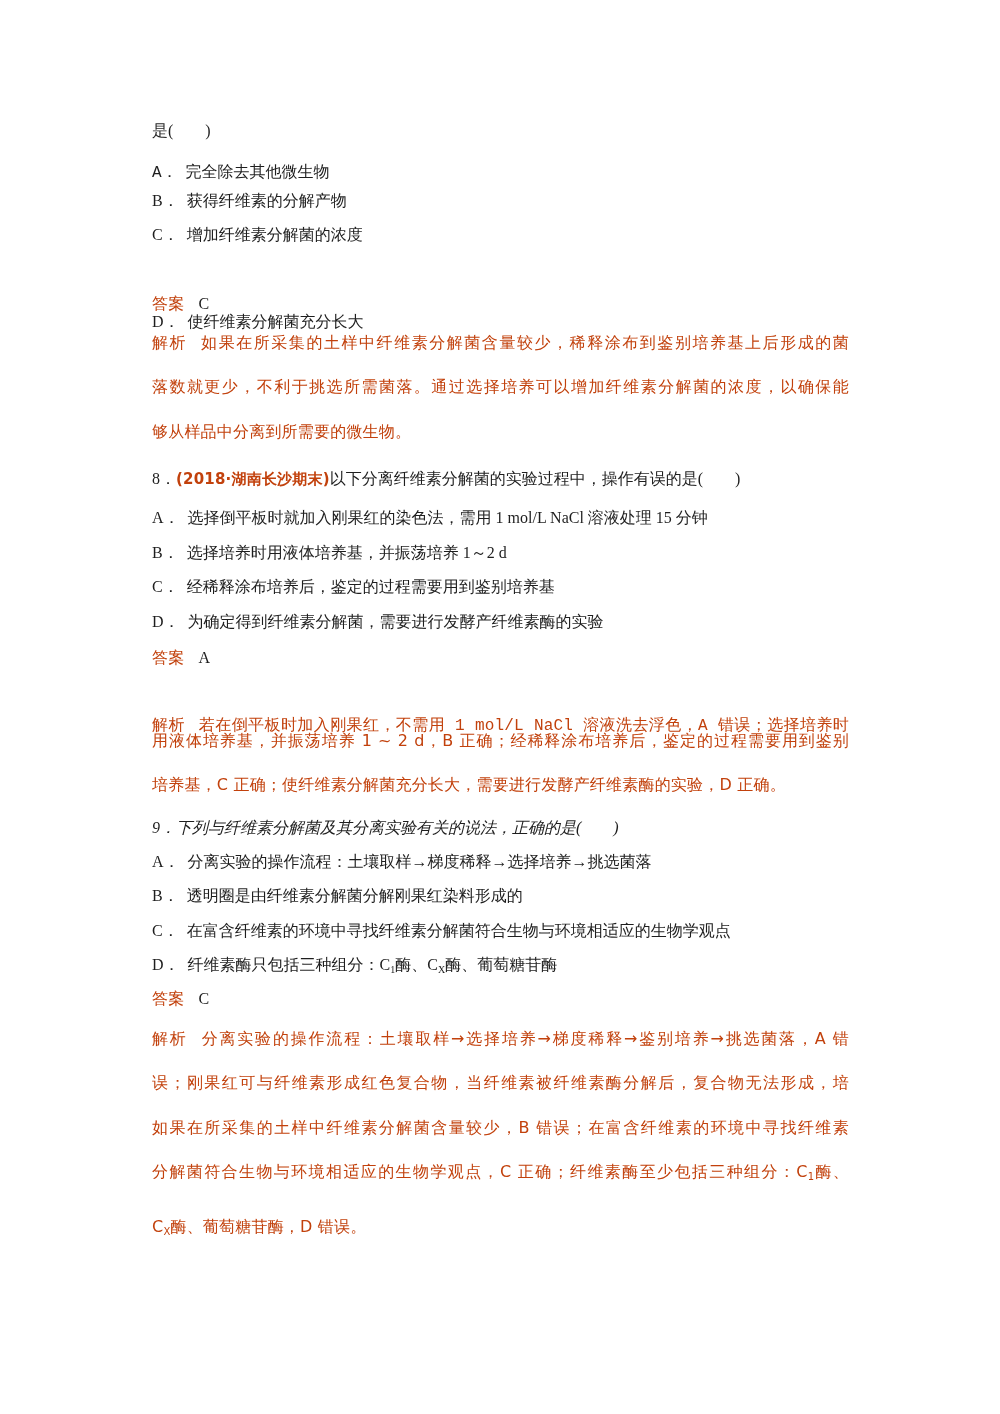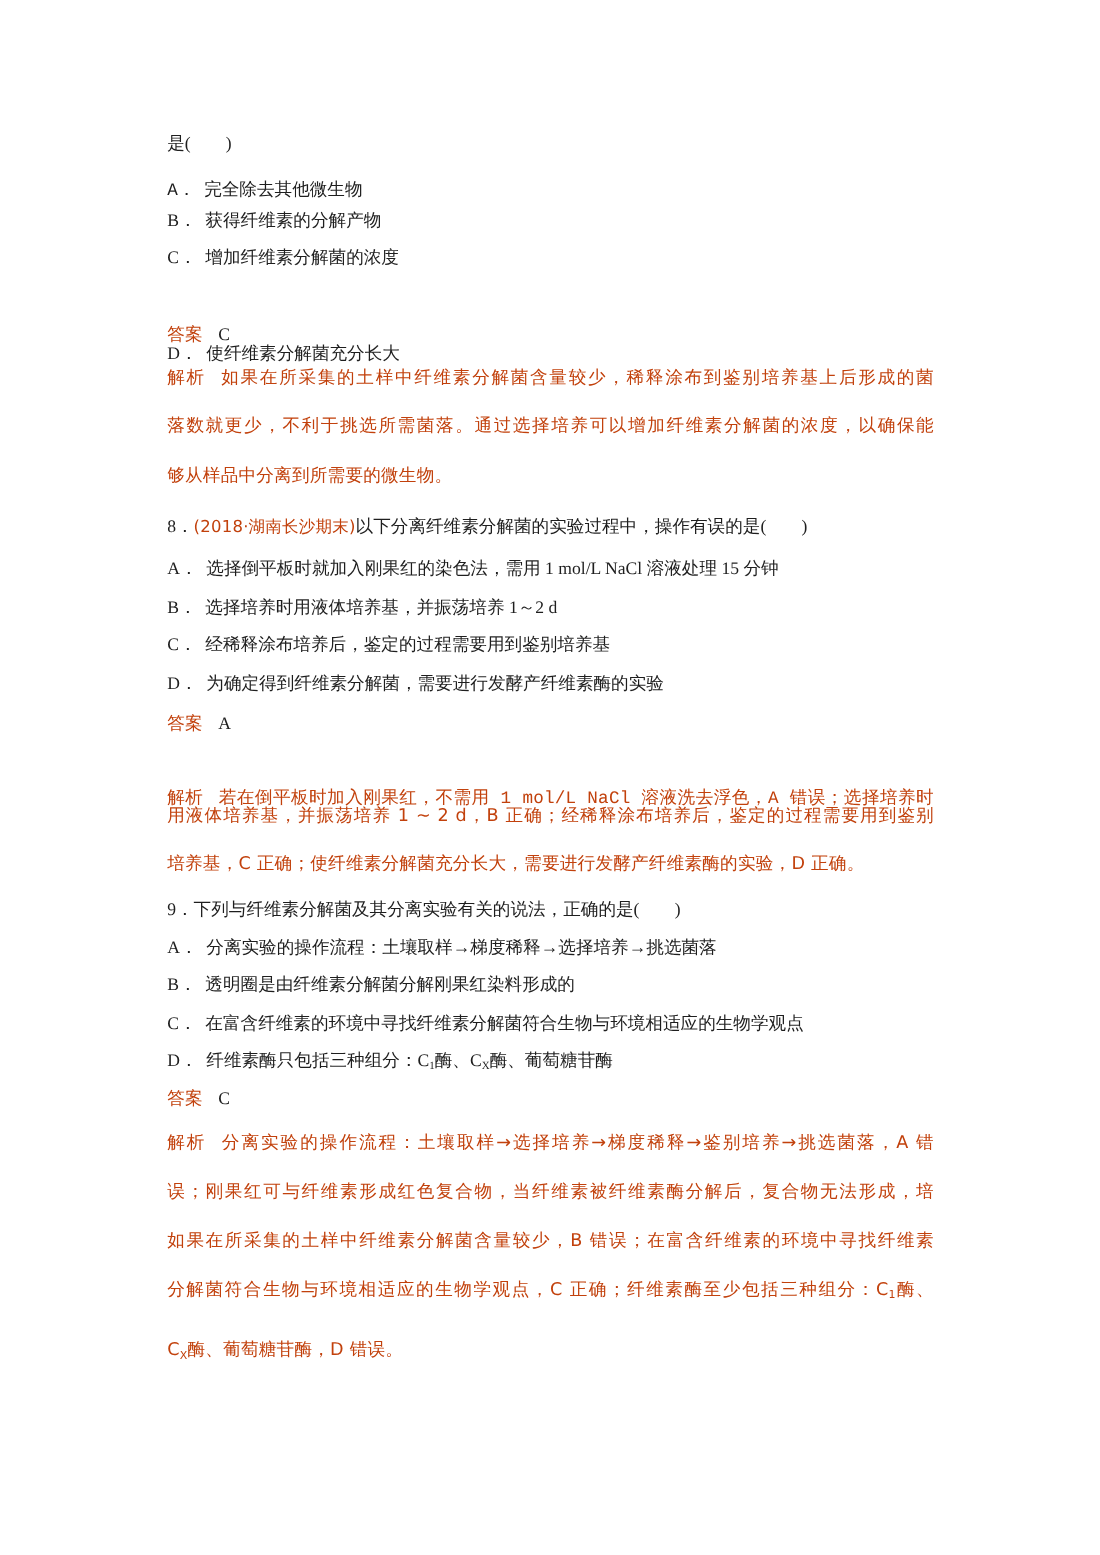--- a/index.html
+++ b/index.html
@@ -9,21 +9,21 @@
       font-family: "Liberation Serif", "DejaVu Serif", serif;
       font-size: 16px; line-height: 20px; color: #1e1e1e;
     }
     .expl {
       font-family: "DejaVu Sans", "Liberation Sans", sans-serif;
       font-size: 16px; color: #c2410c; letter-spacing: 0.2px;
     }
     .justify { width: 697px; text-align: justify; text-align-last: justify; }
     .label { margin-right: 14px; }
     .opt-letter { margin-right: 8px; }
-    .bold { font-weight: normal; text-align: center; }
+    .bold { font-weight: bold; text-align: center; }
     sub { font-size: 10px; vertical-align: -3px; line-height: 0; }
   </style>
 </head>
 <body>
 
 <div>
   <div class="line" style="top:121px;">是(　　)</div>
 
   <div class="line" style="top:163px;font-family:Liberation Mono, monospace;">
     <span class="opt-letter">A．</span><span>完全除去其他微生物</span>
@@ -72,21 +72,21 @@
   </div>
 
   <div class="line expl justify" style="top:716px;font-family:Liberation Mono, monospace;">
     <span class="label">解析</span><span>若在倒平板时加入刚果红，不需用 1 mol/L NaCl 溶液洗去浮色，A 错误；选择培养时</span>
   </div>
   <div class="line expl justify" style="top:731px;">用液体培养基，并振荡培养 1 ~ 2 d，B 正确；经稀释涂布培养后，鉴定的过程需要用到鉴别</div>
   <div class="line expl" style="top:775px;">培养基，C 正确；使纤维素分解菌充分长大，需要进行发酵产纤维素酶的实验，D 正确。</div>
 </div>
 
 <div>
-  <div class="line" style="top:818px;">
+  <div class="line" style="top:818px;font-style:italic;">
     <span>9．</span><span>下列与纤维素分解菌及其分离实验有关的说法，正确的是(　　)</span>
   </div>
 
   <div class="line" style="top:852px;text-align:right;">
     <span class="opt-letter">A．</span><span>分离实验的操作流程：土壤取样→梯度稀释→选择培养→挑选菌落</span>
   </div>
   <div class="line" style="top:886px;text-align:right;">
     <span class="opt-letter">B．</span><span>透明圈是由纤维素分解菌分解刚果红染料形成的</span>
   </div>
   <div class="line" style="top:921px;">

